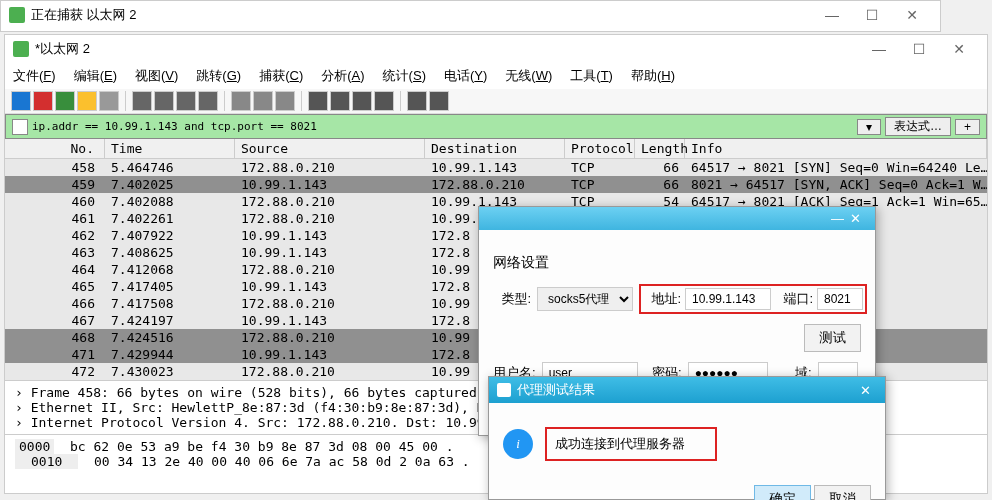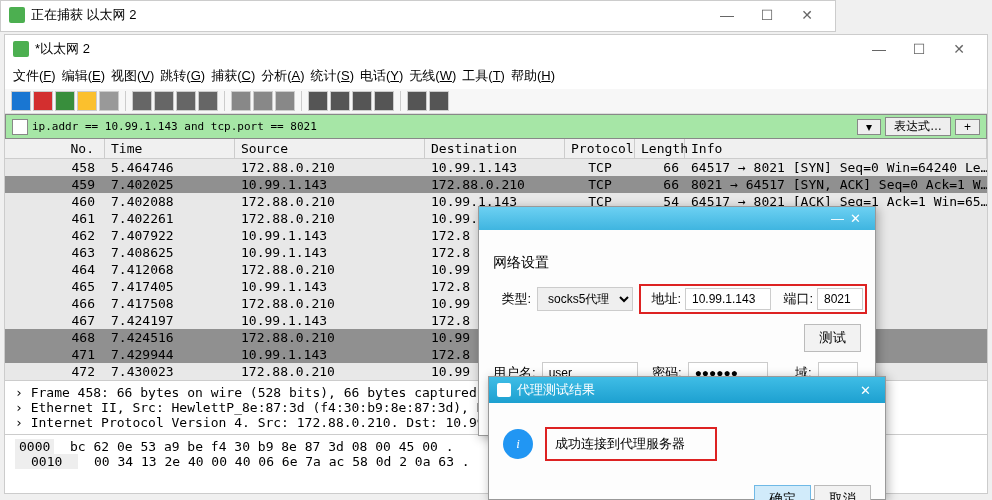--- a/index.html
+++ b/index.html
@@ -3,58 +3,58 @@
 <meta charset="utf-8">
 <style>
 * { margin: 0; padding: 0; box-sizing: border-box; }
 body { font-family: "Microsoft YaHei", Arial, sans-serif; font-size: 12px; background: #f0f0f0; width: 992px; height: 500px; overflow: hidden; position: relative; }
 .win { background: #fff; border: 1px solid #ccc; position: absolute; }
 .titlebar { display: flex; align-items: center; padding: 4px 8px; height: 28px; }
 .titlebar .icon { width: 16px; height: 16px; background: #4caf50; border-radius: 2px; margin-right: 6px; }
 .titlebar .label { flex: 1; font-size: 13px; }
 .winctl { display: flex; }
 .winctl span { width: 40px; text-align: center; cursor: pointer; font-size: 14px; color: #666; }
-.menubar { display: flex; padding: 4px 8px; gap: 6px; font-size: 13px; }
+.menubar { display: flex; padding: 4px 8px; gap: 18px; font-size: 13px; }
 .menubar span u { text-decoration: underline; }
 .toolbar { display: flex; padding: 2px 6px; gap: 2px; background: #f7f7f7; border-bottom: 1px solid #ddd; }
 .tbtn { width: 20px; height: 20px; background: #e6e6e6; border: 1px solid #ccc; display: inline-flex; align-items: center; justify-content: center; }
 .tsep { border-left: 1px solid #ccc; margin: 0 4px; }
 .filterrow { display: flex; align-items: center; background: #a6e6a6; padding: 2px 6px; border: 1px solid #888; }
 .filterrow .box { width: 16px; height: 16px; background: #fff; border: 1px solid #888; margin-right: 4px; }
 .filterrow input { flex: 1; background: transparent; border: none; outline: none; font-family: monospace; font-size: 11px; }
 .filterrow .rbtn { padding: 0 8px; border: 1px solid #888; background: #eee; margin-left: 4px; }
 .grid { font-family: Consolas, monospace; font-size: 13px; overflow: hidden; }
 .ghead { display: flex; background: #f0f0f0; border-bottom: 1px solid #ccc; }
 .ghead div { padding: 2px 6px; border-right: 1px solid #ccc; }
 .grow { display: flex; }
 .grow div { padding: 1px 6px; white-space: nowrap; overflow: hidden; }
 .c-no { width: 100px; text-align: right; padding-right: 10px !important; }
 .c-time { width: 130px; }
 .c-src { width: 190px; }
 .c-dst { width: 140px; }
-.c-proto { width: 70px; text-align: center; }
+.c-proto { width: 70px; }
 .c-len { width: 50px; text-align: right; }
 .c-info { flex: 1; }
 .detail { padding: 4px 10px; font-family: Consolas, monospace; font-size: 13px; border-top: 1px solid #ccc; background: #fff; }
 .hex { padding: 4px 10px; font-family: Consolas, monospace; font-size: 13px; border-top: 1px solid #ccc; background: #fff; }
 .dialog { position: absolute; background: #fdfdfd; border: 1px solid #999; box-shadow: 2px 2px 10px rgba(0,0,0,.3); }
 .dlgtitle { background: linear-gradient(#3fbde6, #1da0d0); color: #fff; padding: 4px 8px; display: flex; align-items: center; font-size: 13px; }
 .dlgtitle .x { cursor: pointer; padding: 0 6px; }
 .dlgbody { padding: 24px 14px; font-size: 13px; }
 .frow { display: flex; align-items: center; gap: 6px; margin-bottom: 10px; }
 .frow label { min-width: 38px; text-align: right; }
 .finput { border: 1px solid #ccc; padding: 3px 6px; font-size: 12px; }
 .redbox { border: 2px solid #d22; padding: 2px; display: inline-flex; align-items: center; gap: 4px; }
 .btn { border: 1px solid #bbb; background: #f2f2f2; padding: 4px 14px; cursor: pointer; }
 .alerticon { width: 30px; height: 30px; border-radius: 50%; background: #2196f3; color: #fff; display: flex; align-items: center; justify-content: center; font-family: Georgia; font-style: italic; margin-right: 12px; }
 </style>
 </head>
 <body>
 
-<div class="win" style="left:0;top:0;width:836px;height:32px;">
+<div class="win" style="left:0;top:0;width:941px;height:32px;">
   <div class="titlebar">
     <span class="icon"></span>
     <span class="label">正在捕获 以太网 2</span>
     <div class="winctl">
       <span>—</span>
       <span>☐</span>
       <span>✕</span>
     </div>
   </div>
 </div>

